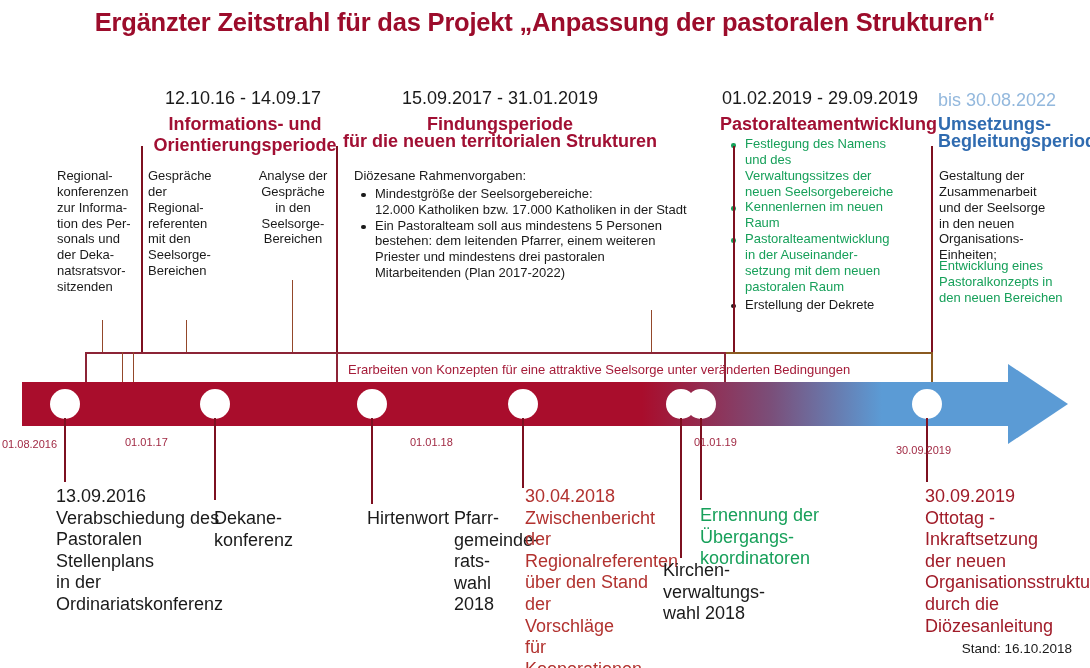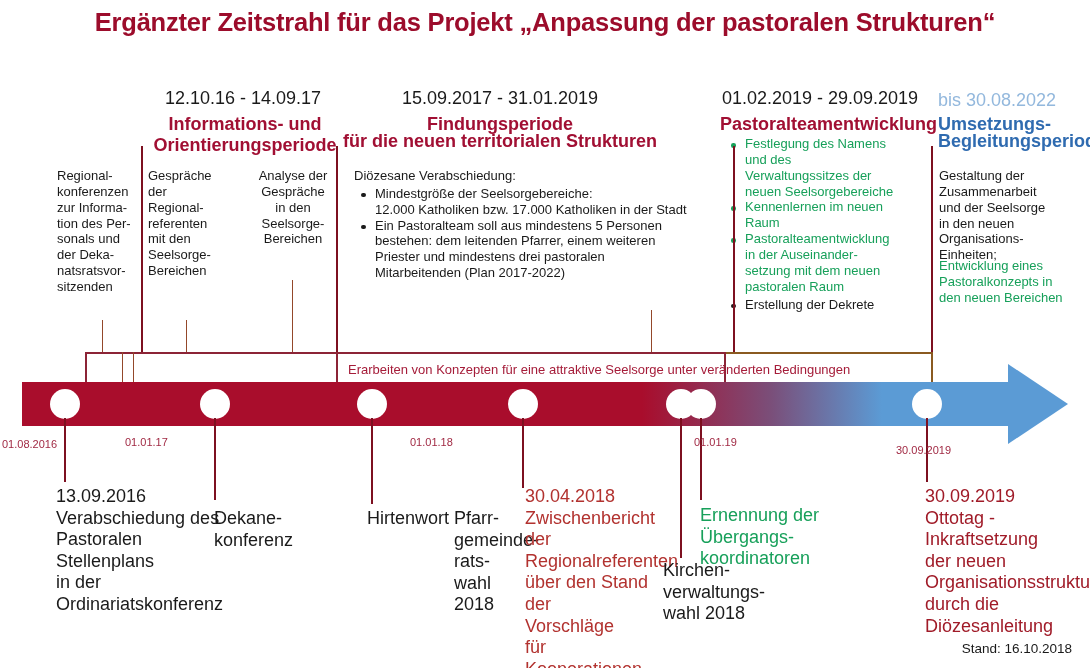--- a/index.html
+++ b/index.html
@@ -113,21 +113,21 @@
 mit den
 Seelsorge-
 Bereichen</div>
 <div class="abs col center" style="left:243px;top:168px;width:100px;white-space:pre-line;">Analyse der
 Gespräche
 in den
 Seelsorge-
 Bereichen</div>
 
 <div class="abs col" style="left:354px;top:168px;width:380px;">
-  <div>Diözesane Verabschiedung:</div>
+  <div>Diözesane Rahmenvorgaben:</div>
   <ul class="ul ul2" style="margin-top:2px;">
     <li style="white-space:pre-line;">Mindestgröße der Seelsorgebereiche:
 12.000 Katholiken bzw. 17.000 Katholiken in der Stadt</li>
     <li style="white-space:pre-line;">Ein Pastoralteam soll aus mindestens 5 Personen
 bestehen: dem leitenden Pfarrer, einem weiteren
 Priester und mindestens drei pastoralen
 Mitarbeitenden (Plan 2017-2022)</li>
   </ul>
 </div>
 

